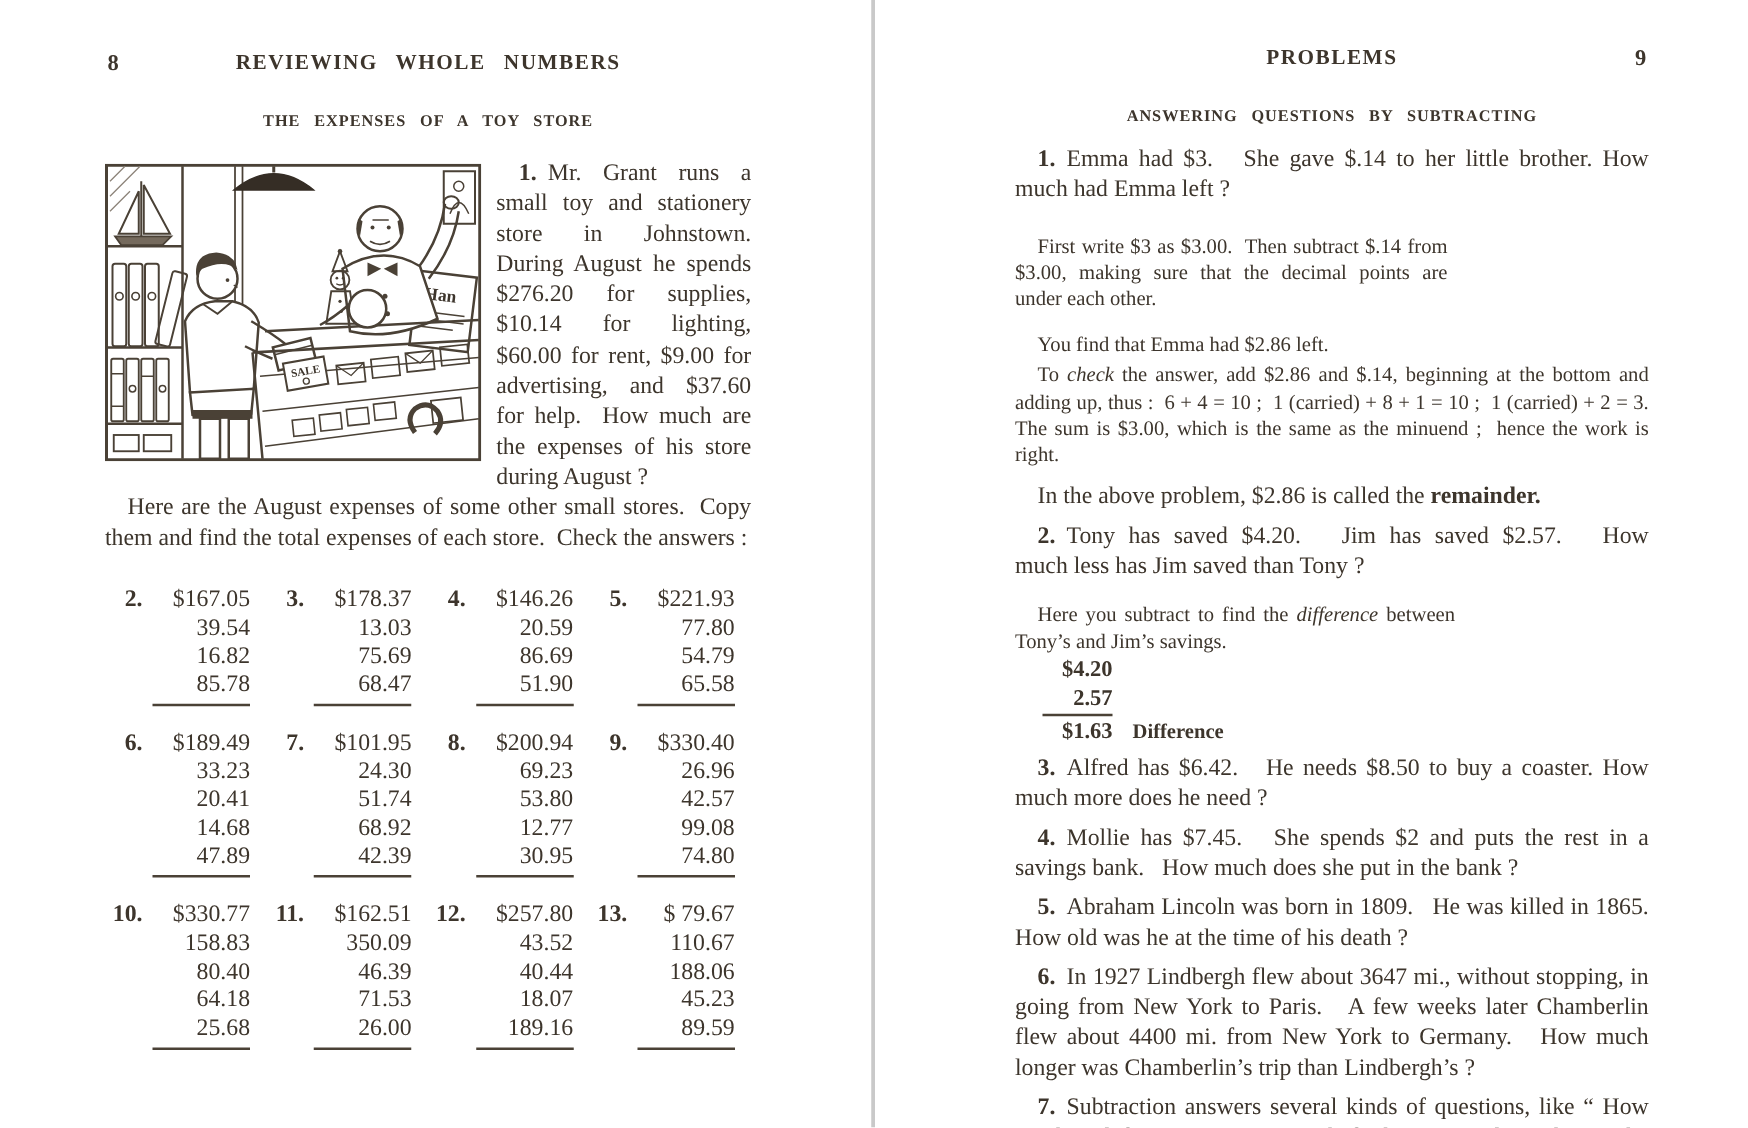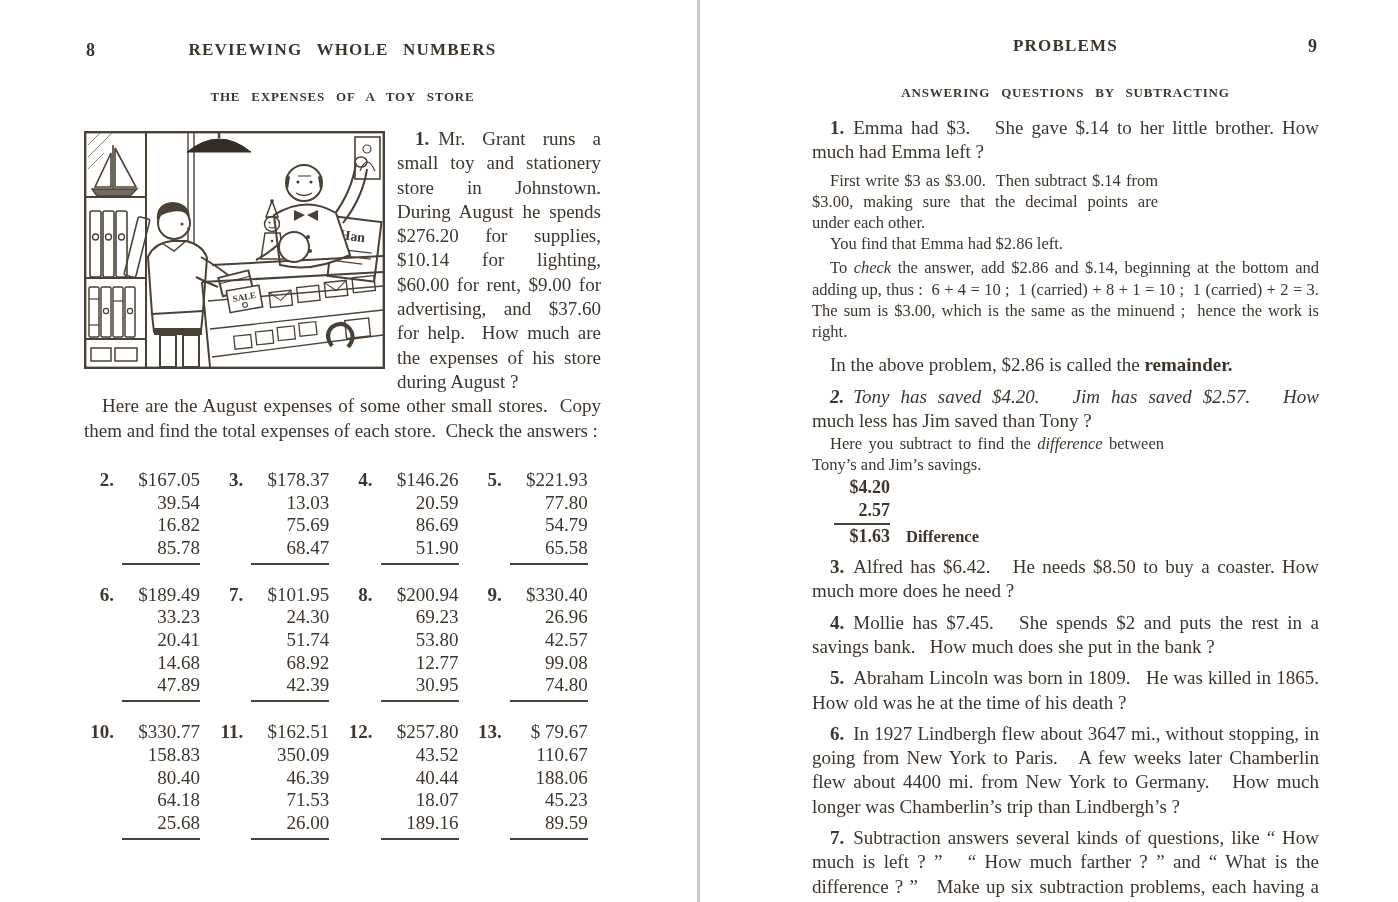--- a/index.html
+++ b/index.html
@@ -13,21 +13,21 @@
   .page-left{left:84px;top:40px;width:517px;}
   .page-right{left:812px;top:36px;width:507px;}
   .head-row{position:relative;height:22px;}
   .run-head{text-align:center;font-weight:bold;font-size:17px;letter-spacing:1.2px;word-spacing:9px;}
   .pageno{position:absolute;top:0;font-weight:bold;font-size:18px;}
   .pn-left{left:2px;}
   .pn-right{right:2px;}
   .sec-title{text-align:center;font-weight:bold;font-size:13px;letter-spacing:.8px;word-spacing:7px;margin-top:27px;}
   .para{white-space:pre-wrap;text-align:justify;}
   .main-t{font-size:19px;line-height:24.3px;}
-  .small-t{font-size:16.5px;line-height:21.2px;}
+  .small-t{font-size:16.5px;line-height:21.2px;margin-top:16px;}
   .b{font-weight:bold;}
   .i{font-style:italic;}
   .pnum{font-weight:bold;margin-right:9px;}
   .indent{text-indent:18px;}
   p{margin:0;}
   
   .story{margin-top:22px;}
   .illus{float:left;width:301px;height:238px;margin:4px 12px 4px 0;}
   .ex-wrap{margin-top:26px;clear:both;}
   .ex-row{display:flex;margin-bottom:19px;}
@@ -39,21 +39,21 @@
   .explain{display:flex;margin-top:5px;}
   .explain-left{width:346px;}
   .sub-table{margin-left:18px;}
   .sub-row{display:flex;align-items:baseline;line-height:23.5px;}
   .sub-amt{width:56px;text-align:right;font-weight:bold;font-size:18px;}
   .sub-amt.rule{border-bottom:2px solid #4a4136;}
   .sub-label{margin-left:16px;font-weight:bold;font-size:16.5px;}
   .check{margin-top:3px;}
   .remainder-line{margin-top:11px;}
   .p2{margin-top:7px;}
-  .jline{text-align:justify;text-align-last:justify;white-space:pre-wrap;font-style:italic;}
+  .jline{text-align:justify;text-align-last:justify;white-space:pre-wrap;}
   .p2-flex{display:flex;flex-direction:column;}
   .p2-left{width:352px;}
   .sub2{padding-left:22px;box-sizing:border-box;}
   .problems-list p{margin-top:7px;}
   svg .ln{stroke:#4a4136;fill:none;}
   svg text{font-family:"Liberation Serif","DejaVu Serif",serif;fill:#3d352c;}
 </style>
 </head>
 <body>
 

